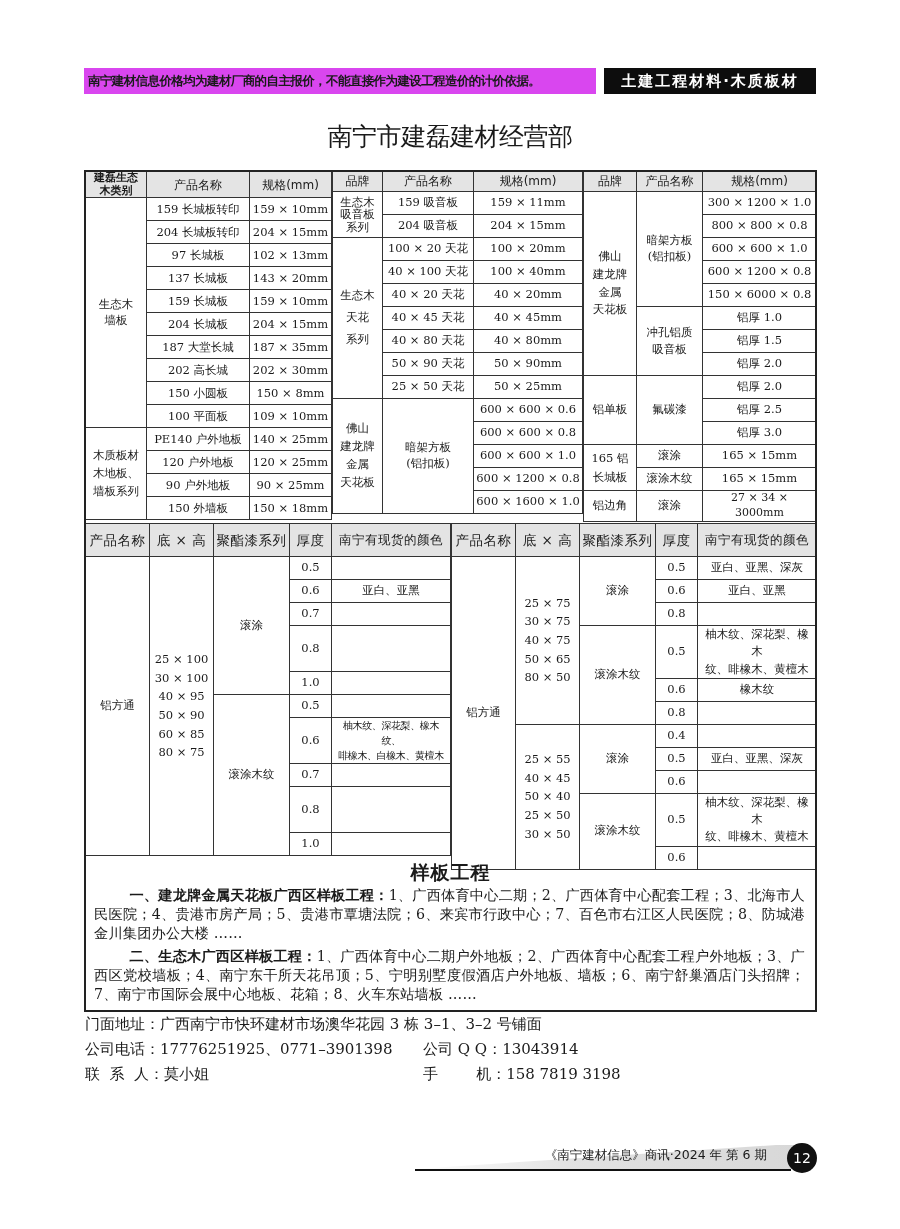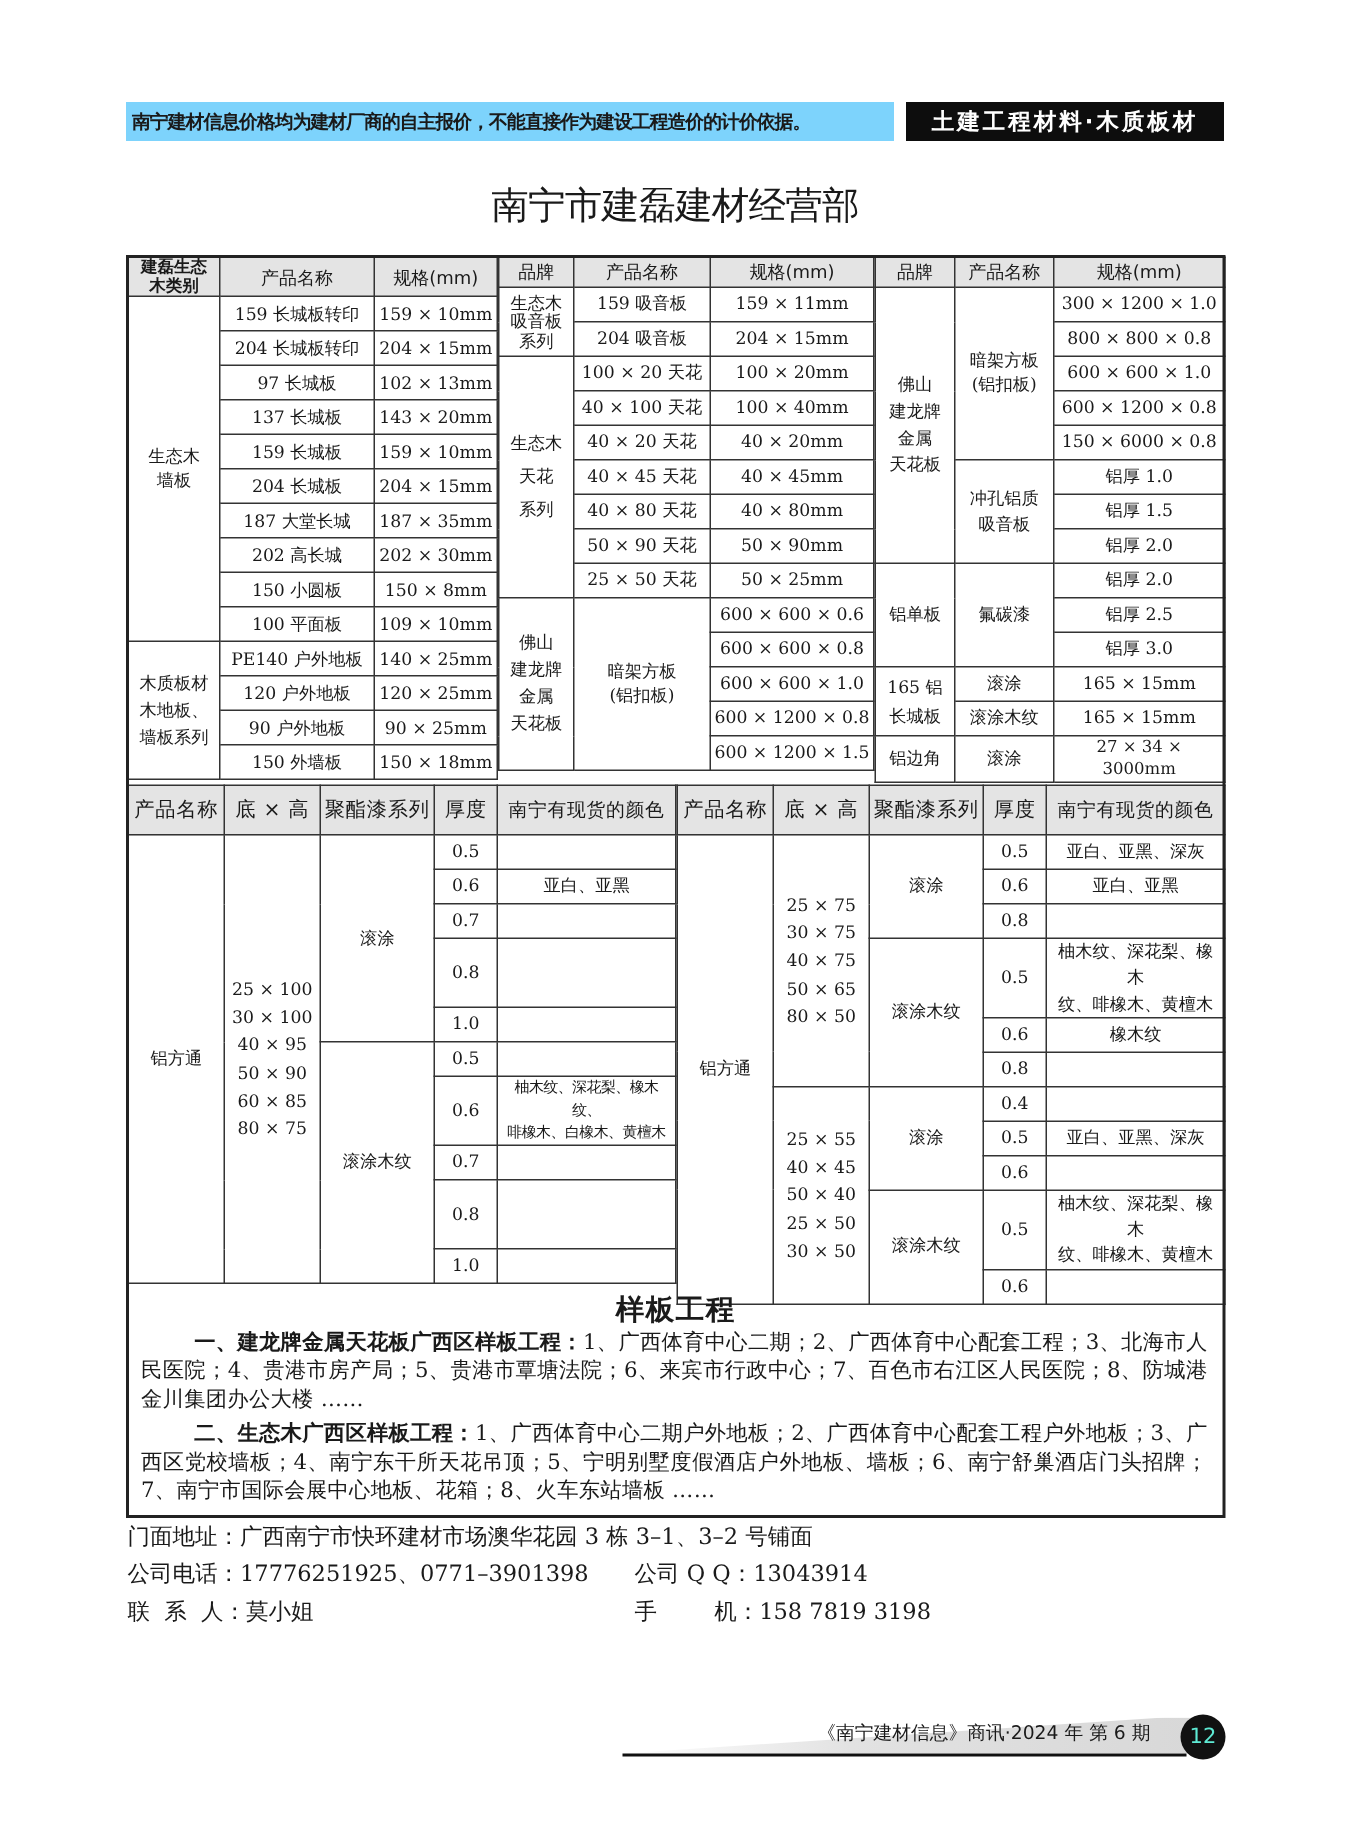--- a/index.html
+++ b/index.html
@@ -1,18 +1,18 @@
 <!DOCTYPE html>
 <html><head>
 <meta charset="utf-8">
 <style>
   * { box-sizing: border-box; margin: 0; padding: 0; }
   body { width: 900px; height: 1229px; background: #ffffff; font-family: "DejaVu Serif", "Liberation Serif", serif; color: #1a1a1a; position: relative; overflow: hidden; }
   .topbar { position: absolute; top: 68px; left: 84px; width: 732px; height: 26px; display: flex; }
-  .disclaimer { flex: 0 0 512px; background: #7dd3fc; font-family: "DejaVu Sans", sans-serif; font-weight: bold; font-size: 12.5px; letter-spacing: -0.6px; line-height: 26px; padding-left: 4px; white-space: nowrap; overflow: hidden; }
+  .disclaimer { flex: 0 0 512px; background: #d946ef; font-family: "DejaVu Sans", sans-serif; font-weight: bold; font-size: 12.5px; letter-spacing: -0.6px; line-height: 26px; padding-left: 4px; white-space: nowrap; overflow: hidden; }
   .section-tag { margin-left: 8px; flex: 1; background: #0d0d0d; color: #fff; font-family: "DejaVu Sans", sans-serif; font-weight: bold; font-size: 15px; line-height: 26px; text-align: center; letter-spacing: 2px; }
   .page-title { position: absolute; top: 120px; left: 0; width: 900px; text-align: center; font-size: 25px; letter-spacing: -0.5px; }
   table.t { border-collapse: collapse; position: absolute; table-layout: fixed; }
   table.t td, table.t th { border: 1px solid #333; text-align: center; vertical-align: middle; font-weight: normal; padding: 0 2px; line-height: 1.35; }
   table.t th { background: #e4e4e4; font-family: "DejaVu Sans", sans-serif; }
   .top-t { font-size: 11.5px; }
   .top-t td { height: 23px; }
   .top-t th { height: 20px; font-size: 12px; }
   .bot-t { font-size: 11.5px; }
   .bot-t th { height: 33px; font-size: 13.5px; font-weight: bold; letter-spacing: 0.5px; }
@@ -21,21 +21,21 @@
   .sample h2 { text-align: center; font-family: "DejaVu Sans", sans-serif; font-weight: bold; font-size: 19px; margin-top: 4px; letter-spacing: 1px; }
   .sample p { font-size: 14.2px; line-height: 19px; text-indent: 2.5em; margin: 0 10px 4px 8px; letter-spacing: 0.2px; text-align: justify; }
   .sample p b { font-family: "DejaVu Sans", sans-serif; font-weight: bold; }
   .contact { position: absolute; left: 85px; top: 1012px; font-size: 15px; line-height: 25px; }
   .contact .row { display: flex; white-space: nowrap; }
   .contact .c1 { width: 338px; }
   .footer { position: absolute; left: 415px; top: 1145px; width: 380px; height: 24px; }
   .footer .wedge { position: absolute; left: 0; top: 0; width: 100%; height: 24px; background: linear-gradient(to right, #ffffff 0%, #e2e2e2 40%, #d8d8d8 100%); clip-path: polygon(0 100%, 95% 0, 100% 0, 100% 100%); }
   .footer .txt { position: absolute; right: 28px; top: 2px; font-family: "DejaVu Sans", sans-serif; font-size: 12.5px; }
   .footer .line { position: absolute; left: 0; top: 24px; width: 376px; height: 2px; background: #111; }
-  .page-num { position: absolute; left: 787px; top: 1143px; width: 30px; height: 30px; border-radius: 50%; background: #111; color: #5eead4; font-family: "DejaVu Sans", sans-serif; font-size: 14px; text-align: center; line-height: 30px; }
+  .page-num { position: absolute; left: 787px; top: 1143px; width: 30px; height: 30px; border-radius: 50%; background: #111; color: #ffffff; font-family: "DejaVu Sans", sans-serif; font-size: 14px; text-align: center; line-height: 30px; }
   .ml { white-space: pre-line; }
 </style>
 </head>
 <body>
 
 <div class="topbar">
   <div class="disclaimer">南宁建材信息价格均为建材厂商的自主报价，不能直接作为建设工程造价的计价依据。</div>
   <div class="section-tag">土建工程材料·木质板材</div>
 </div>
 
@@ -184,21 +184,21 @@
   <tr>
         <td>600 × 600 × 0.8</td>
       </tr>
   <tr>
         <td>600 × 600 × 1.0</td>
       </tr>
   <tr>
         <td>600 × 1200 × 0.8</td>
       </tr>
   <tr>
-        <td>600 × 1200 × 1.5</td>
+        <td>600 × 1600 × 1.0</td>
       </tr>
 </tbody>
   </table>
 
 <table class="t top-t" style="left:583px; top:171px; width:233px;">
   <colgroup>
       <col style="width:53px">
       <col style="width:66px">
       <col style="width:114px">
     </colgroup>

